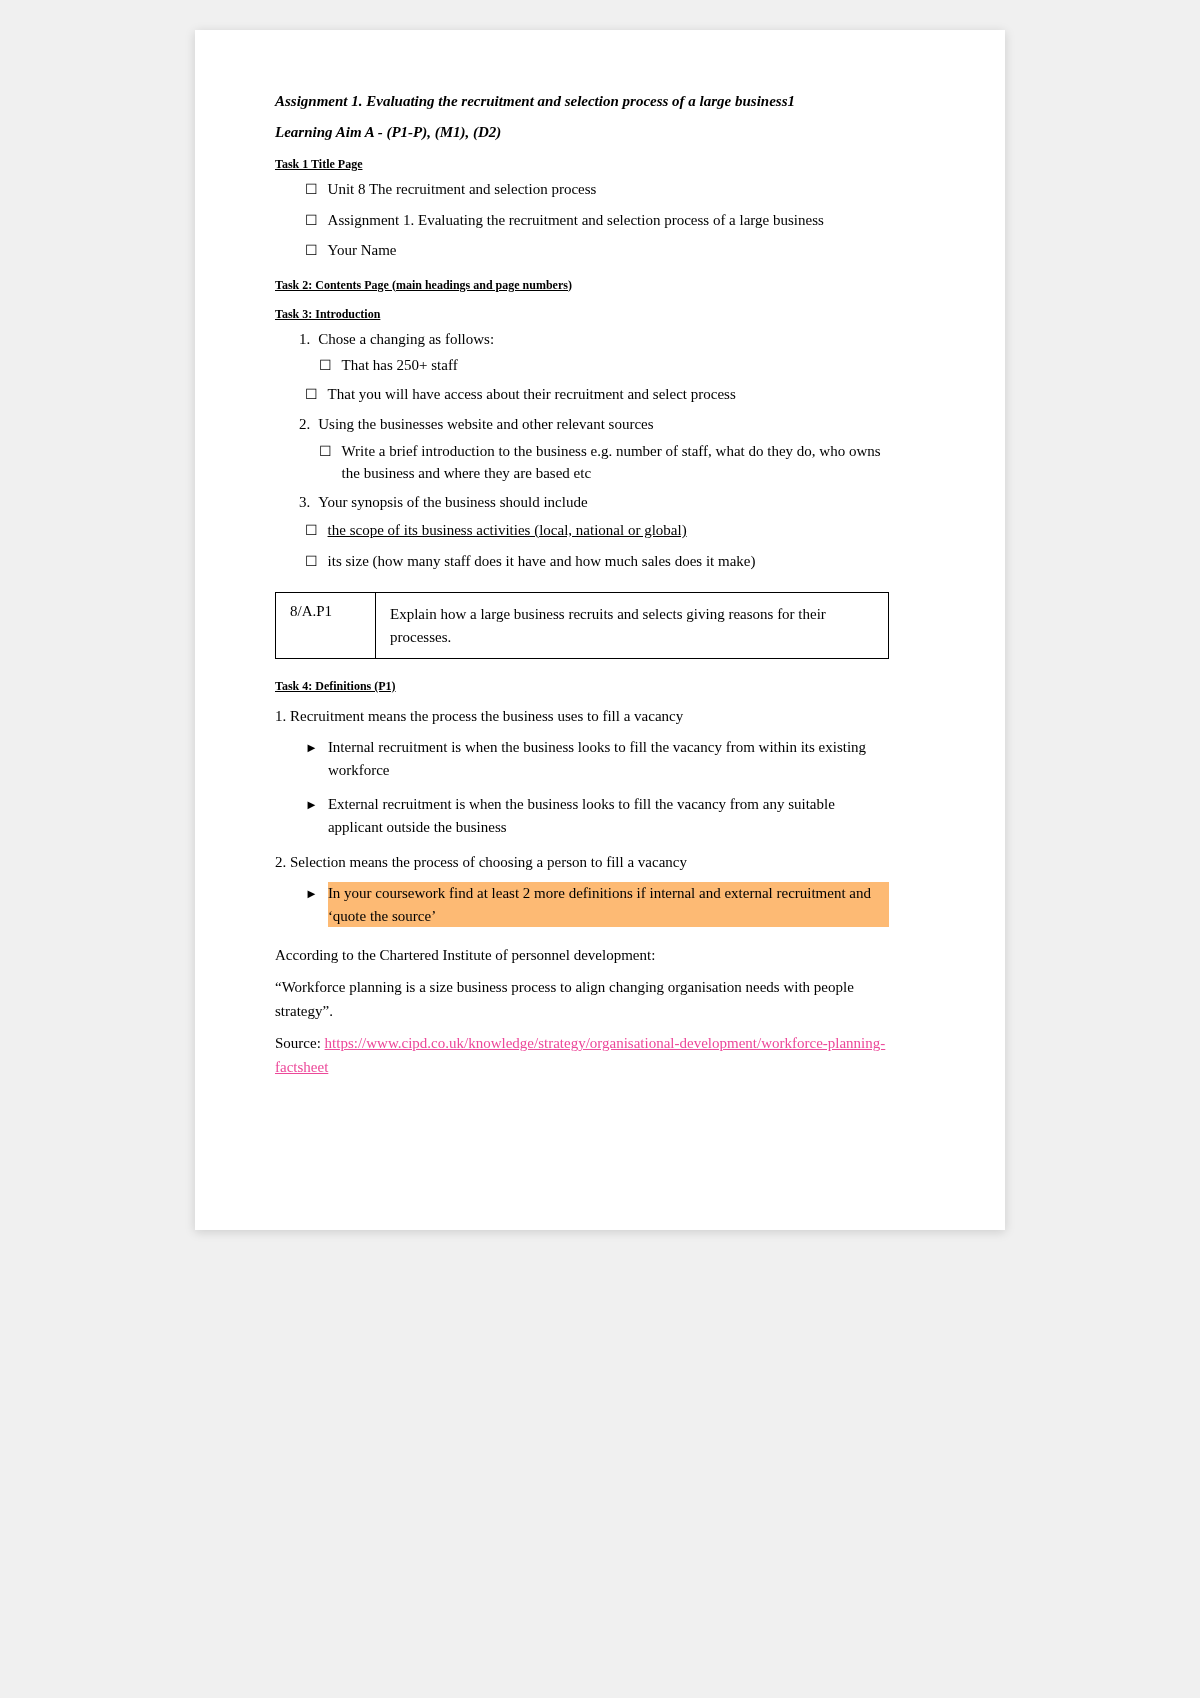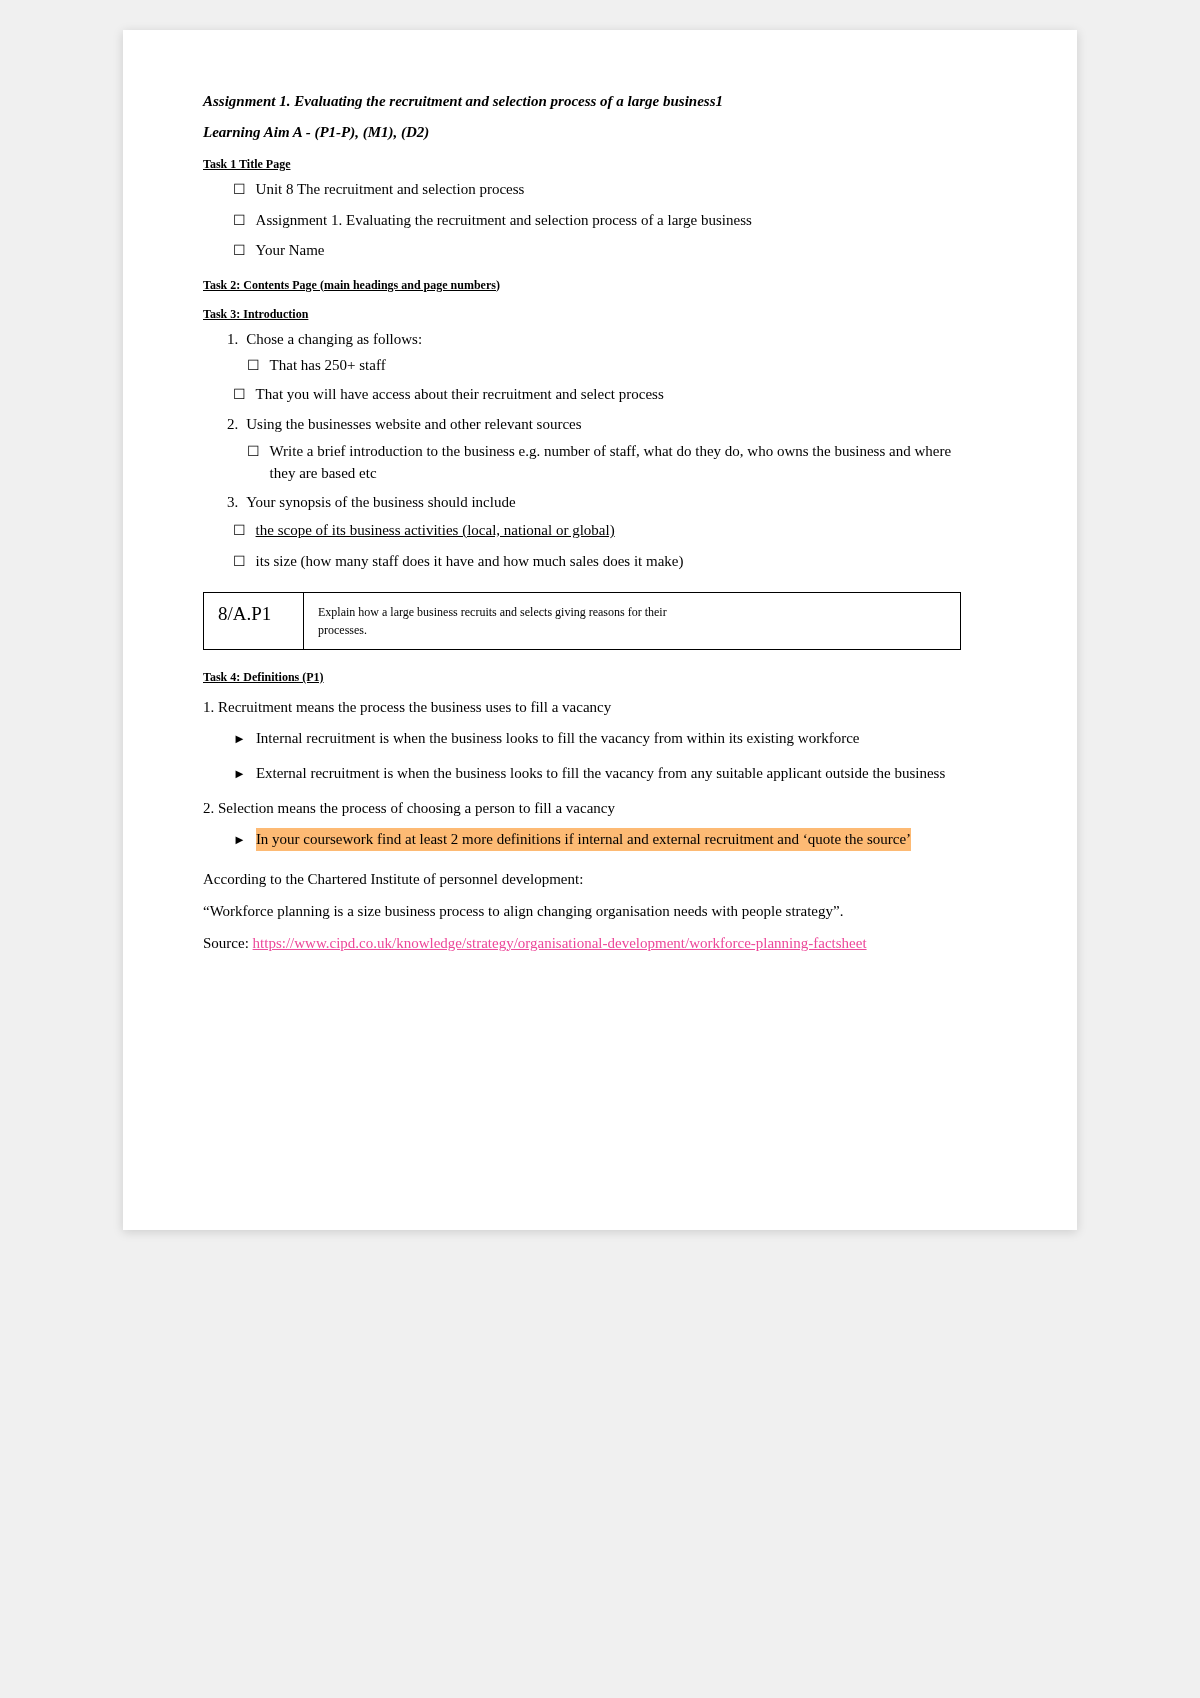--- a/index.html
+++ b/index.html
@@ -13,21 +13,21 @@
       font-family: 'Times New Roman', Times, serif;
       font-size: 15px;
       color: #000;
       display: flex;
       justify-content: center;
       padding: 30px 20px;
     }
 
     .page {
       background: #fff;
-      width: 954px;
+      width: 810px;
       min-height: 1200px;
       padding: 60px 116px 80px 80px;
       box-shadow: 0 2px 10px rgba(0,0,0,0.15);
     }
 
     .title-block {
       margin-bottom: 6px;
     }
 
     .title-italic-bold {
@@ -103,27 +103,27 @@
       display: flex;
       margin: 20px 0;
       border-collapse: collapse;
     }
 
     .table-cell-left {
       border-right: 1px solid #000;
       padding: 10px 14px;
       font-weight: normal;
       min-width: 100px;
-      font-size: 19px;
+      font-size: 15px;
     }
 
     .table-cell-right {
       padding: 10px 14px;
       line-height: 1.5;
-      font-size: 12px;
+      font-size: 15px;
     }
 
     .task4-section {
       margin-top: 16px;
     }
 
     .recruitment-section {
       margin-top: 10px;
       margin-bottom: 10px;
     }

